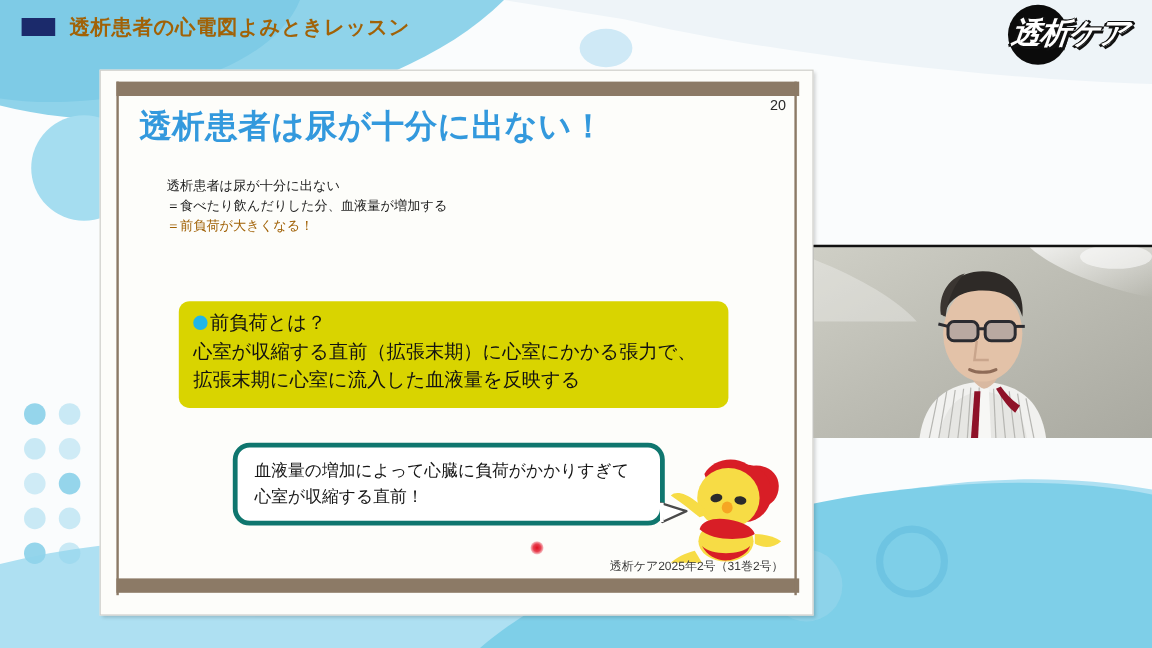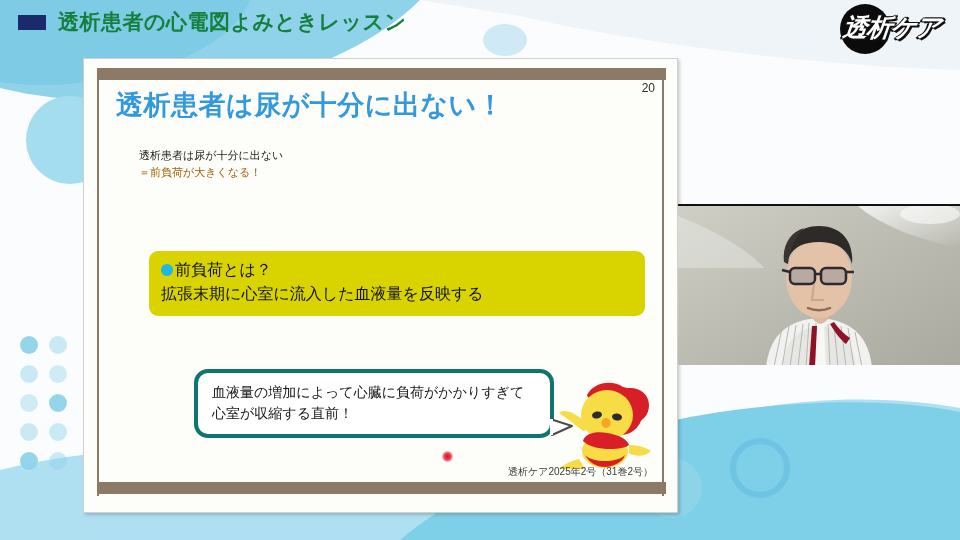--- a/index.html
+++ b/index.html
@@ -27,23 +27,23 @@
     display: flex; align-items: center;
   }
   #header-square {
     width: 28px; height: 15px;
     background: #1b2a6b;
     margin-left: 18px;
     flex: 0 0 auto;
   }
   #header-title {
     margin-left: 12px;
-    font-size: 21px;
+    font-size: 17px;
     font-weight: bold;
-    color: #15803d;
+    color: #a16207;
     letter-spacing: .5px;
     white-space: nowrap;
   }
 
   
   #brand {
     position: absolute;
     right: 8px; top: 2px;
     width: 120px; height: 54px;
     z-index: 6;
@@ -114,21 +114,21 @@
     font-size: 11px;
     line-height: 1.55;
     color: #1c1c1c;
     white-space: nowrap;
   }
   #body-text .red { color: #a16207; }
 
   #yellow-box {
     position: absolute;
     left: 65px; top: 192px;
-    width: 496px;
+    width: 458px;
     padding: 7px 12px 10px 12px;
     background: #d9d400;
     border-radius: 9px;
     font-size: 16px;
     line-height: 1.5;
     color: #111;
     white-space: nowrap;
   }
   .bullet-dot {
     display: inline-block;
@@ -239,27 +239,29 @@
     <div class="frame-bar" id="frame-bottom"></div>
     <div class="frame-bar" id="frame-left"></div>
     <div class="frame-bar" id="frame-right"></div>
 
     <div id="page-num">20</div>
 
     <div id="slide-title">透析患者は尿が十分に出ない！</div>
 
     <div id="body-text">
       <div>透析患者は尿が十分に出ない</div>
+      <div>＝食べたり飲んだりした分、血液量が増加する</div>
       <div class="red">＝前負荷が大きくなる！</div>
     </div>
 
     <div id="yellow-box">
       <div>
         <span class="bullet-dot"></span><span>前負荷とは？</span>
       </div>
+      <div>心室が収縮する直前（拡張末期）に心室にかかる張力で、</div>
       <div>拡張末期に心室に流入した血液量を反映する</div>
     </div>
 
     <div id="bubble">
       <div>血液量の増加によって心臓に負荷がかかりすぎて</div>
       <div>心室が収縮する直前！</div>
     </div>
     <svg id="bubble-tail" viewBox="0 0 24 20">
       <path d="M0,2 L22,9 L2,18 Z" fill="#ffffff" stroke="#4a4a4a" stroke-width="2" stroke-linejoin="round"></path>
       <rect x="0" y="2" width="3" height="16" fill="#ffffff"></rect>

